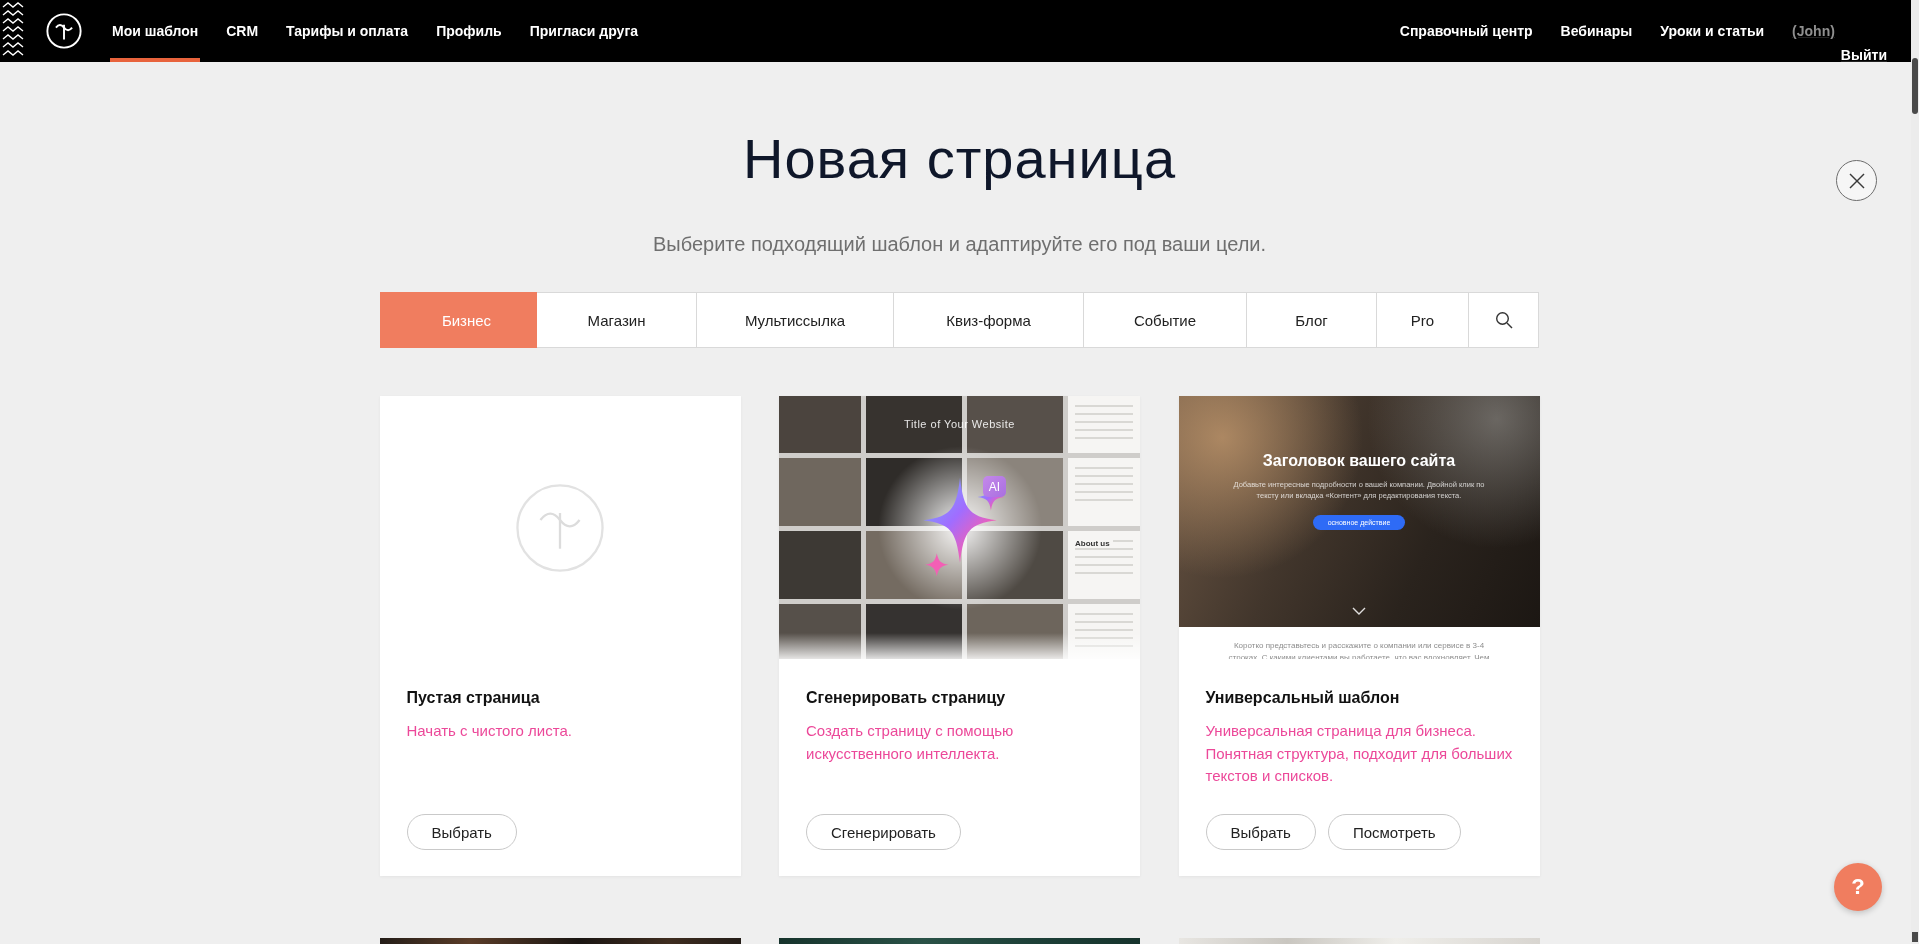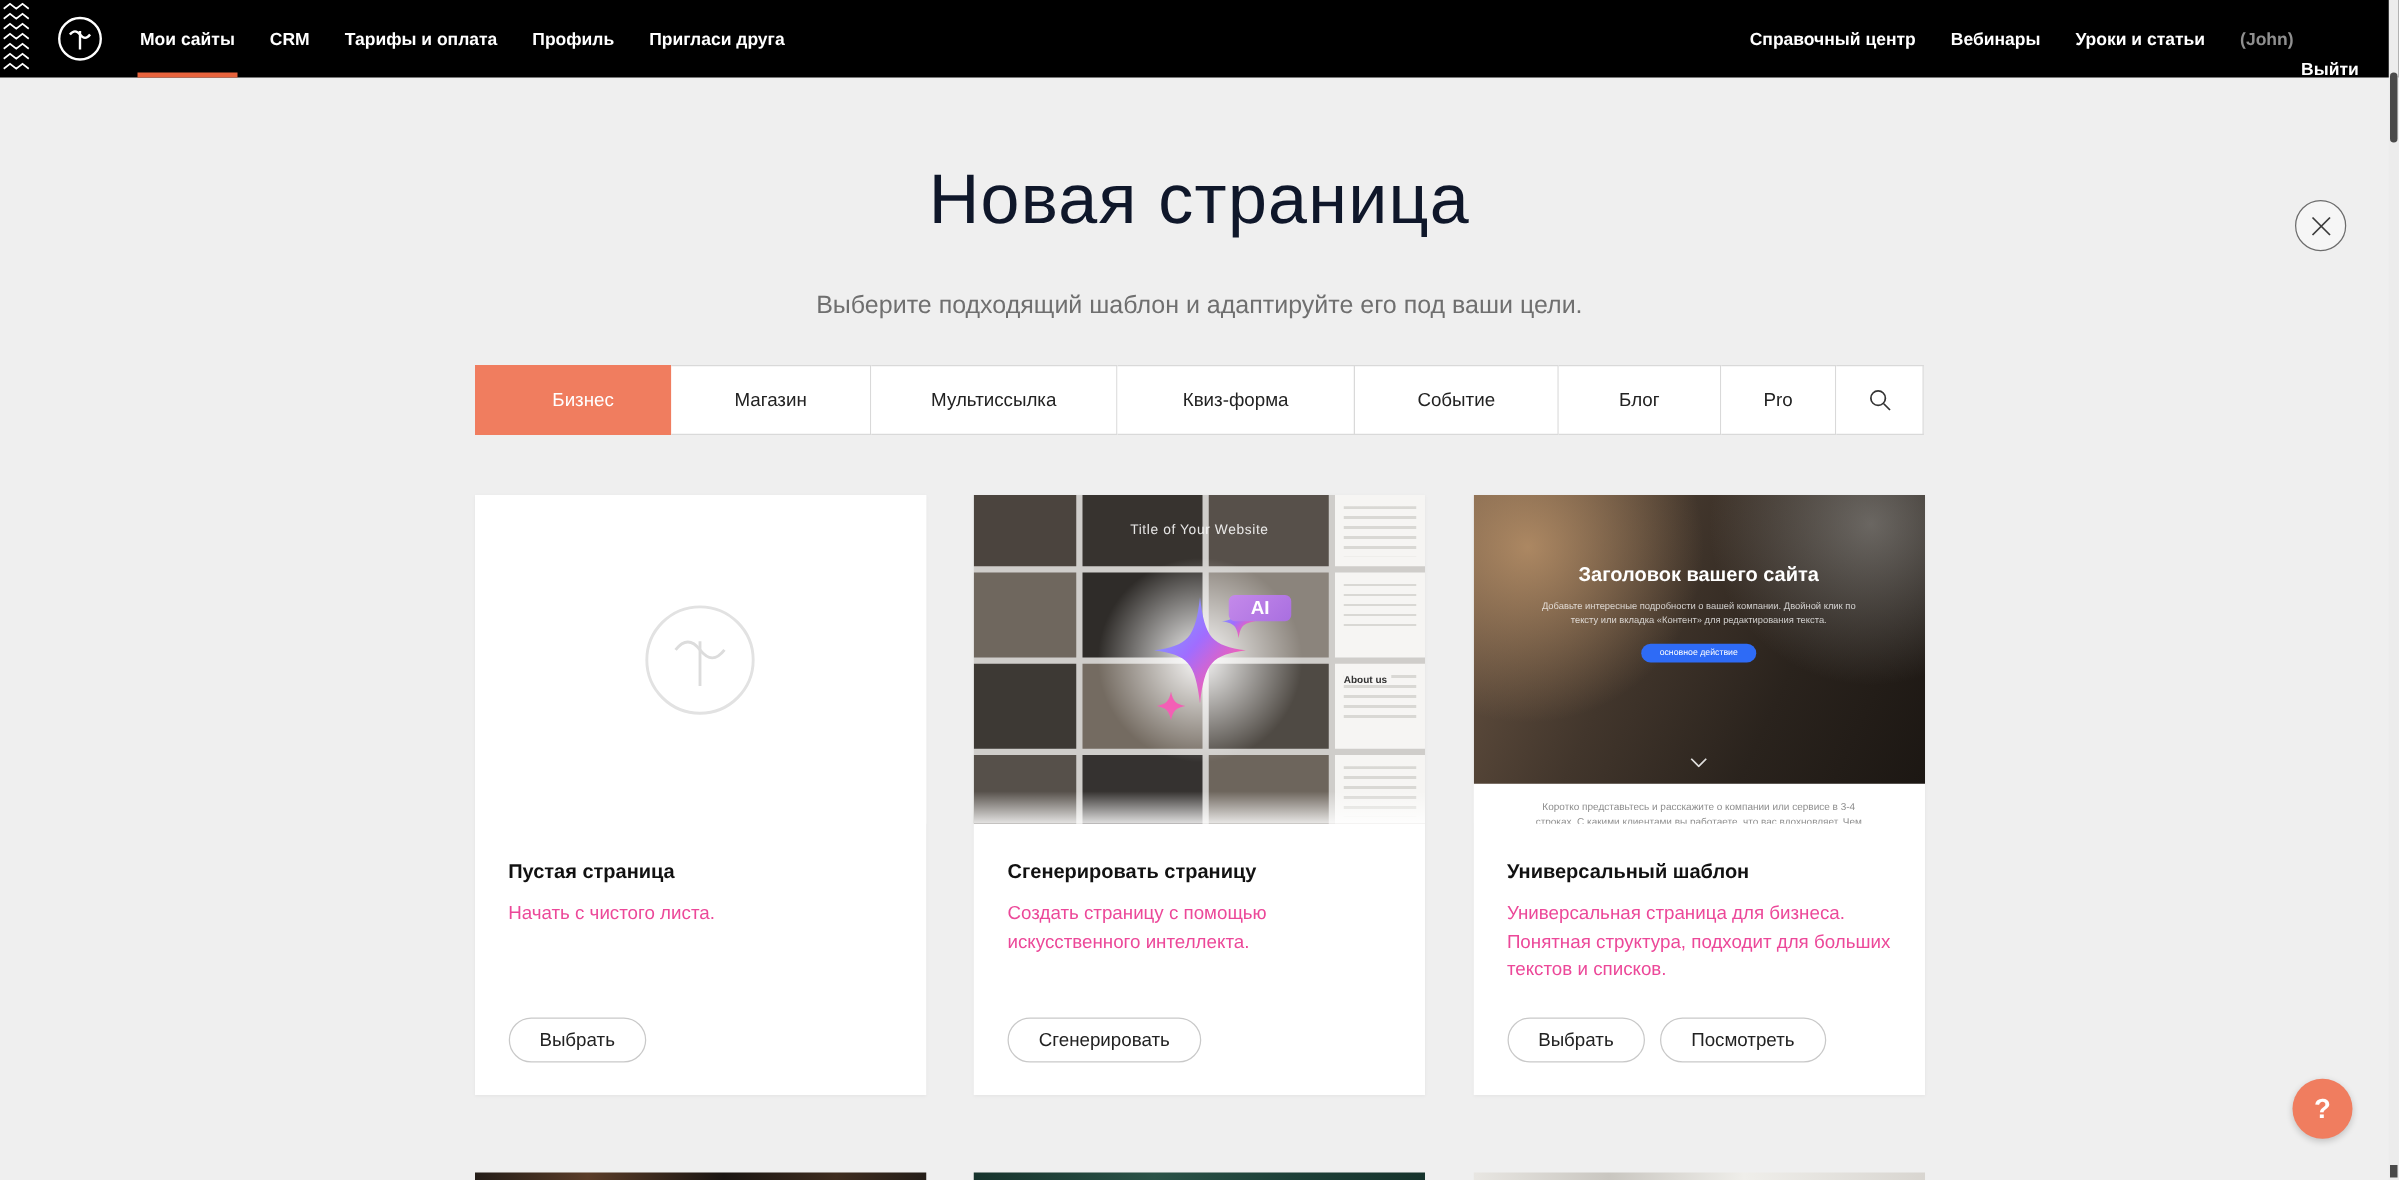--- a/index.html
+++ b/index.html
@@ -21,21 +21,21 @@
   }
   .nav-left, .nav-right { display:flex; align-items:stretch; }
   .nav-right { margin-left:auto; padding-right:18px; }
   .nav-link {
     position:relative; display:flex; align-items:center; padding:0 14px;
     color:#fff; font-size:14px; font-weight:600; cursor:pointer; white-space:nowrap;
   }
   .nav-link.active::after {
     content:''; position:absolute; left:12px; right:12px; bottom:0; height:4px; background:#e8633c;
   }
-  .nav-user { display:flex; align-items:center; gap:6px; padding:0 14px; font-size:14px; font-weight:600; }
+  .nav-user { display:flex; align-items:center; gap:6px; padding:0 14px; font-size:14px; font-weight:600;text-decoration:underline; }
   .nav-user .uname { color:#8f8f8f; }
   .nav-user .logout { color:#fff; cursor:pointer;margin-top:48px; }
 
   
   .content { position:relative; height:882px; }
   .close-btn {
     position:absolute; top:98px; right:42px; width:41px; height:41px; border-radius:50%;
     background:#f6f6f6; border:1.5px solid #6d6d6d; display:flex; align-items:center; justify-content:center;
     cursor:pointer;
   }
@@ -102,22 +102,22 @@
   .preview-ai::after {
     content:''; position:absolute; left:0; right:0; bottom:0; height:26px;
     background:linear-gradient(to bottom,rgba(255,255,255,0),rgba(255,255,255,.85)); z-index:3;
   }
   .glow {
     position:absolute; width:170px; height:170px; left:50%; top:50%; transform:translate(-50%,-50%);
     background:radial-gradient(circle,rgba(255,255,255,.95) 0%,rgba(255,255,255,0) 68%); z-index:3;
   }
   .sparkle { position:absolute; left:50%; top:50%; transform:translate(-50%,-50%); z-index:4; }
   .ai-badge {
-    position:absolute; left:204px; top:80px; width:50px; height:21px; border-radius:5px;
-    background:linear-gradient(135deg,#c489ea,#a96fe0); color:#fff; font-size:15px; font-weight:700;
+    position:absolute; left:204px; top:80px; width:23px; height:21px; border-radius:5px;
+    background:linear-gradient(135deg,#c489ea,#a96fe0); color:#fff; font-size:12px; font-weight:400;
     display:flex; align-items:center; justify-content:center; z-index:5;
   }
 
   
   .hero {
     height:231px; position:relative; color:#fff; text-align:center;
     background:
       radial-gradient(circle at 12% 18%, rgba(186,146,105,.85) 0%, rgba(186,146,105,0) 38%),
       radial-gradient(circle at 88% 10%, rgba(150,148,144,.6) 0%, rgba(150,148,144,0) 34%),
       linear-gradient(115deg,#6b5644 0%,#42362c 38%,#2a231d 68%,#1c1713 100%);
@@ -171,21 +171,21 @@
     </svg>
   </div>
   <div class="logo">
     <svg width="38" height="38" viewBox="0 0 40 40">
       <circle cx="20" cy="20" r="17.5" fill="none" stroke="#fff" stroke-width="2"></circle>
       <path d="M11.5 16.5 q4.3 -5.5 8.5 0 q4.3 5.5 8.5 0" fill="none" stroke="#fff" stroke-width="2"></path>
       <line x1="20" y1="13.5" x2="20" y2="29" stroke="#fff" stroke-width="2"></line>
     </svg>
   </div>
   <nav class="nav-left">
-    <a class="nav-link active">Мои сайты</a>
+    <a class="nav-link active">Мои шаблон</a>
     <a class="nav-link">CRM</a>
     <a class="nav-link">Тарифы и оплата</a>
     <a class="nav-link">Профиль</a>
     <a class="nav-link">Пригласи друга</a>
   </nav>
   <nav class="nav-right">
     <a class="nav-link">Справочный центр</a>
     <a class="nav-link">Вебинары</a>
     <a class="nav-link">Уроки и статьи</a>
     <div class="nav-user">

